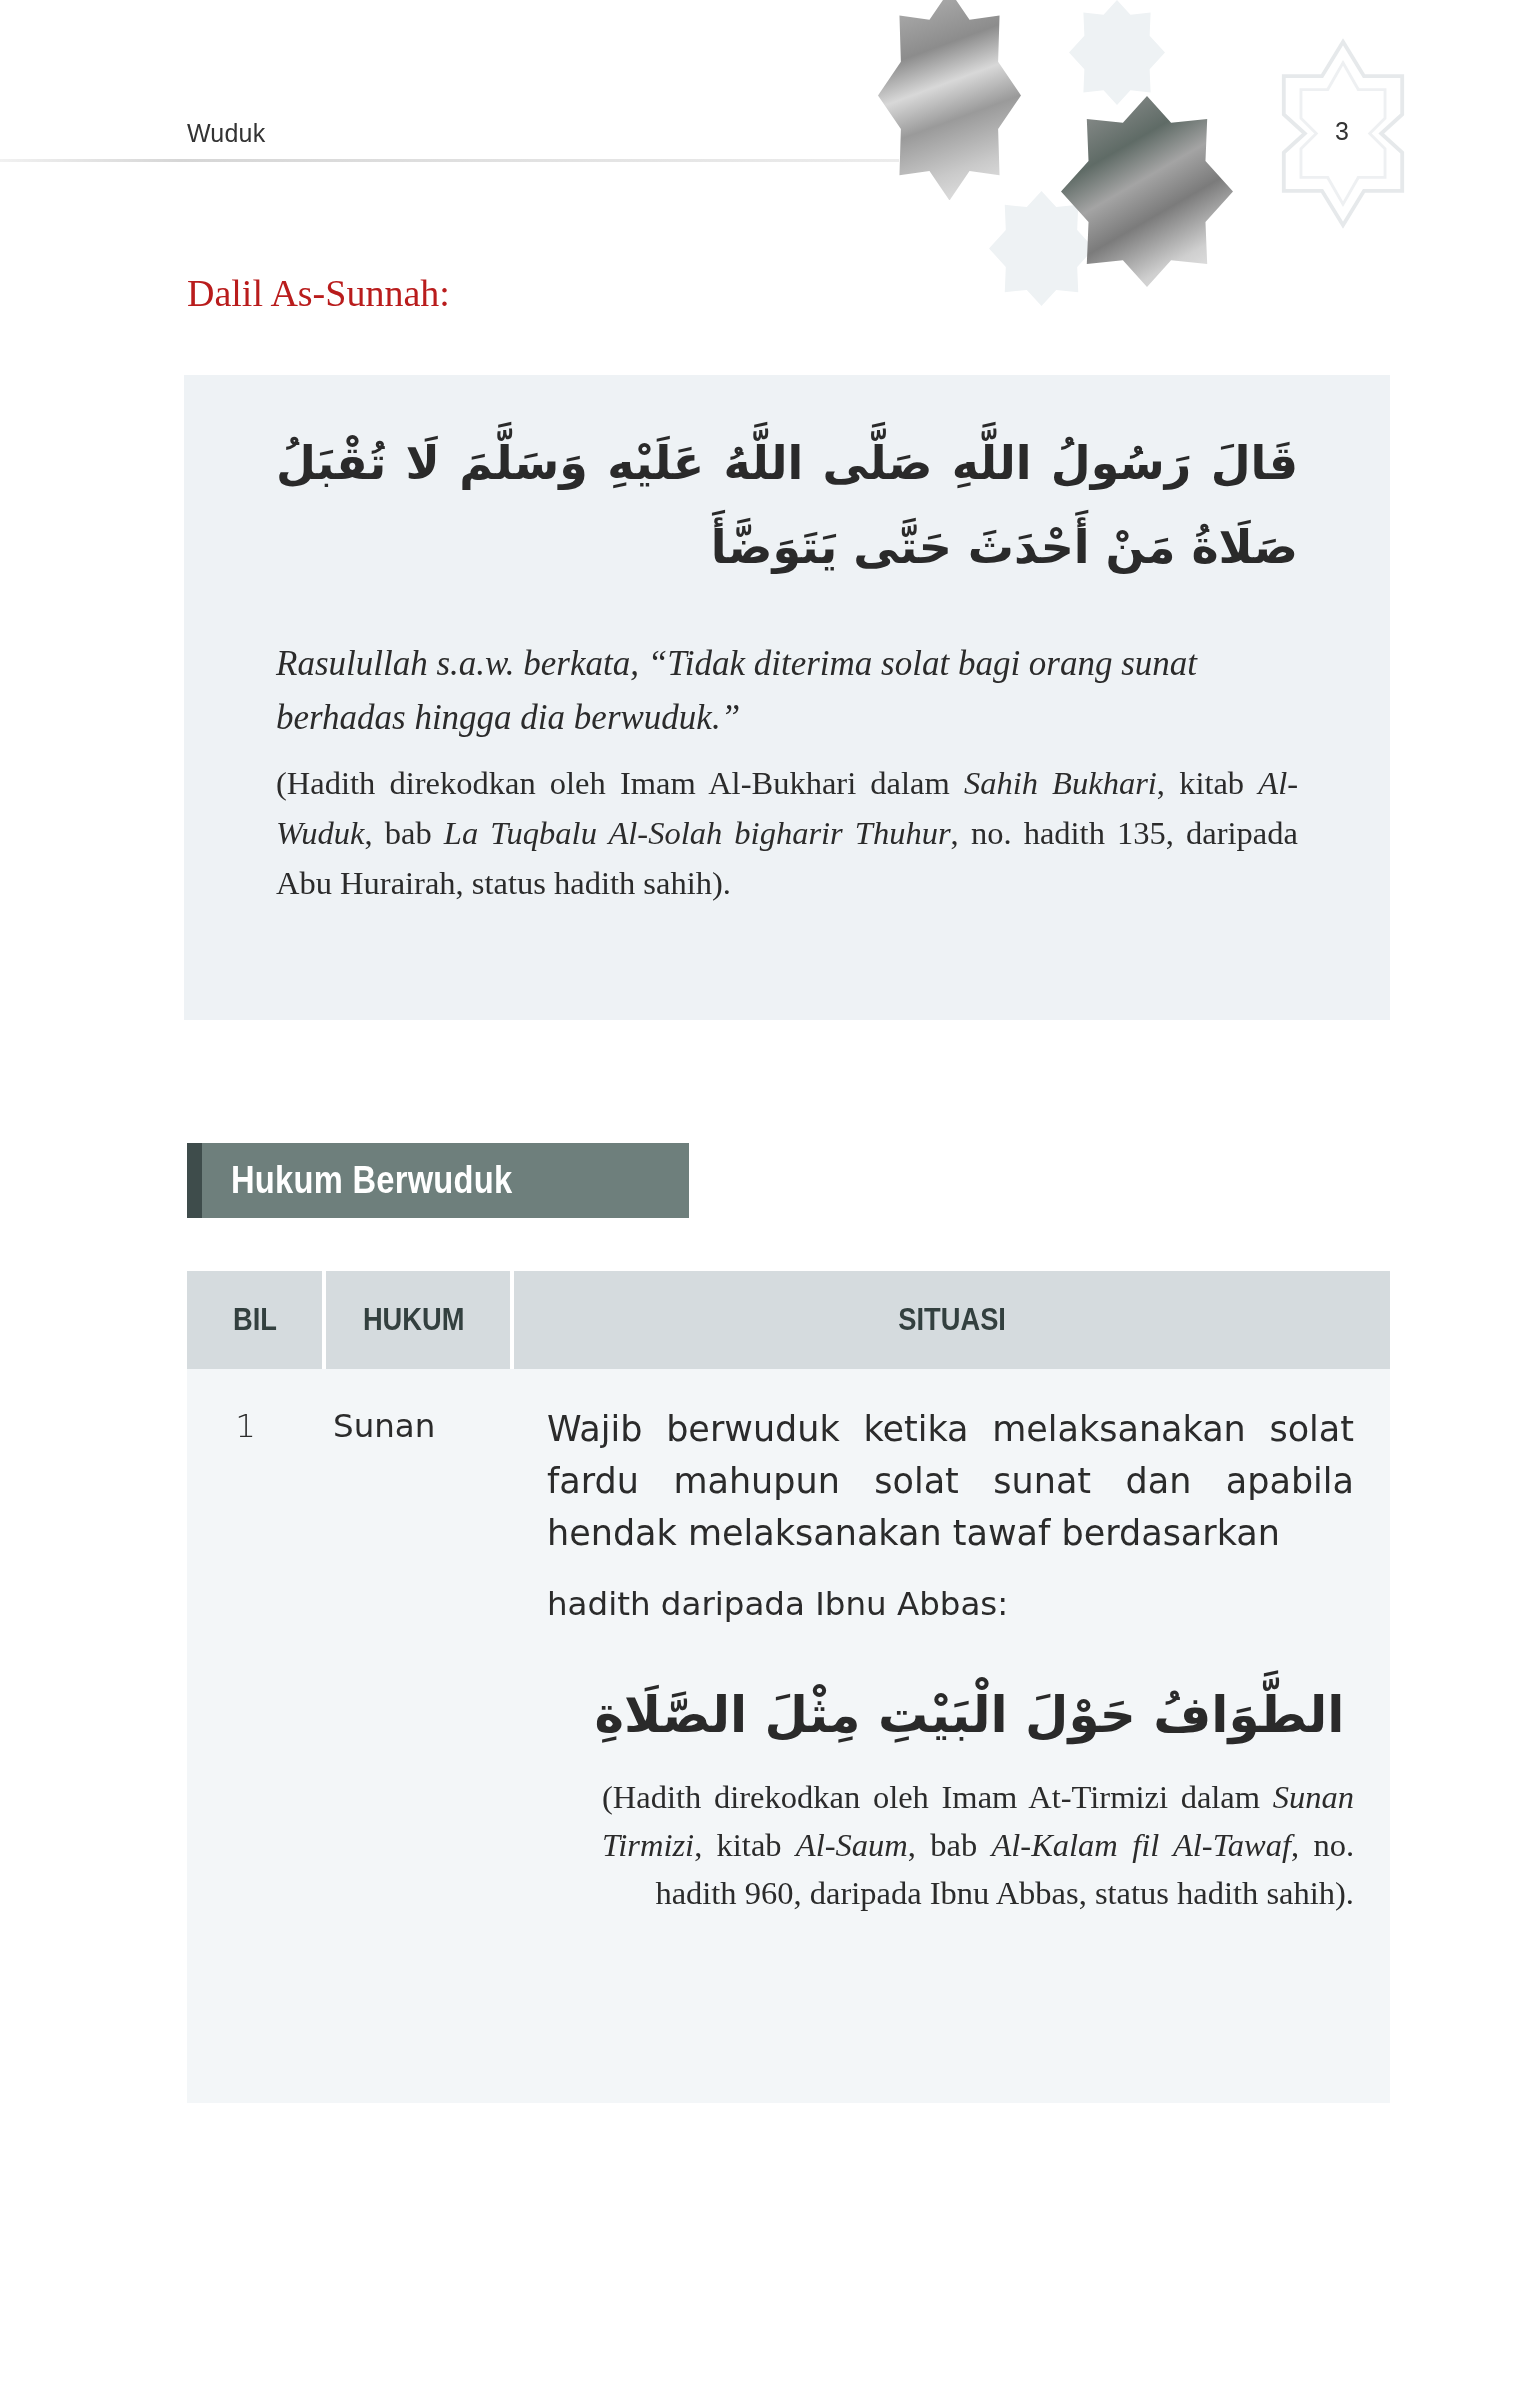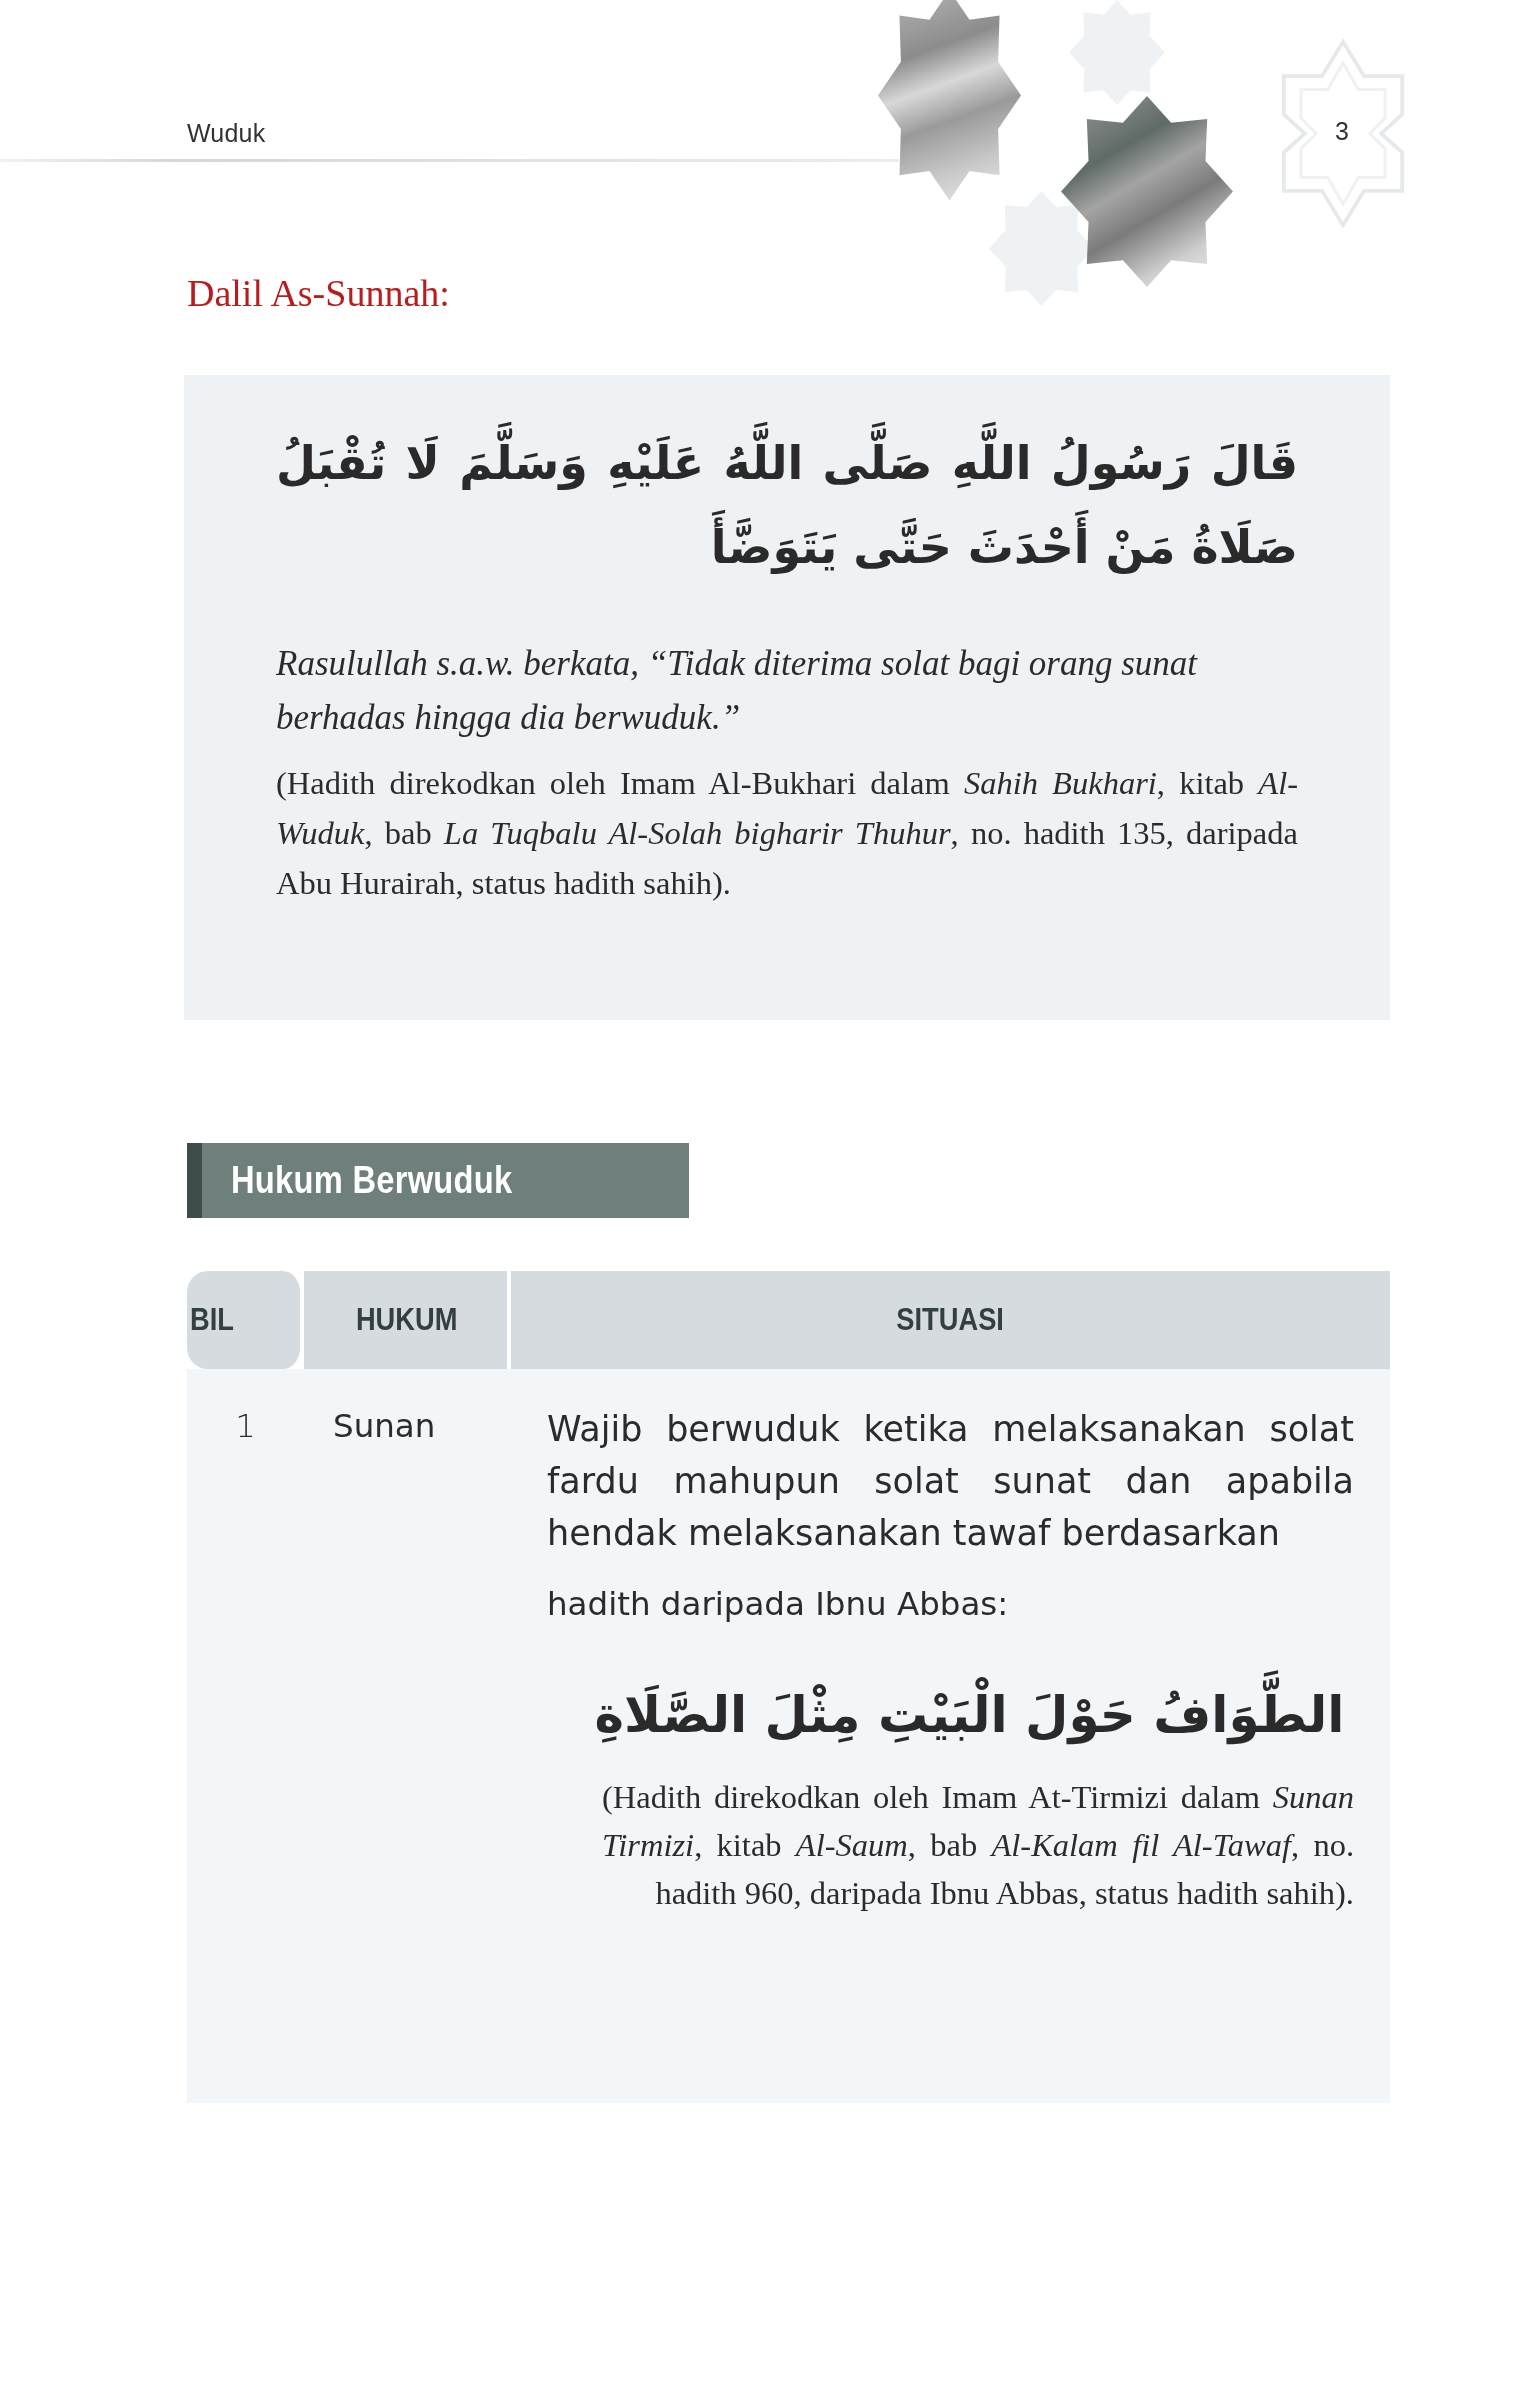--- a/index.html
+++ b/index.html
@@ -168,22 +168,22 @@
       font-weight: bold;
       font-size: 31px;
       color: #33403f;
       box-sizing: border-box;
       border-right: 4.8px solid #ffffff;
     }
     .th span {
       transform: scaleX(0.88);
       display: inline-block;
     }
-    .th-bil { width: 117px; justify-content: flex-start; border-radius: 21px; }
-    .th-hukum { width: 207px; padding-left: 45px; }
+    .th-bil { width: 139px; justify-content: center; }
+    .th-hukum { width: 188px; padding-left: 30px; }
     .th-situasi { flex: 1; justify-content: center; border-right: none; }
 
     .table-body {
       display: flex;
       background: #f3f6f8;
       height: 734px;
     }
     .td {
       box-sizing: border-box;
       font-family: "DejaVu Sans", sans-serif;

